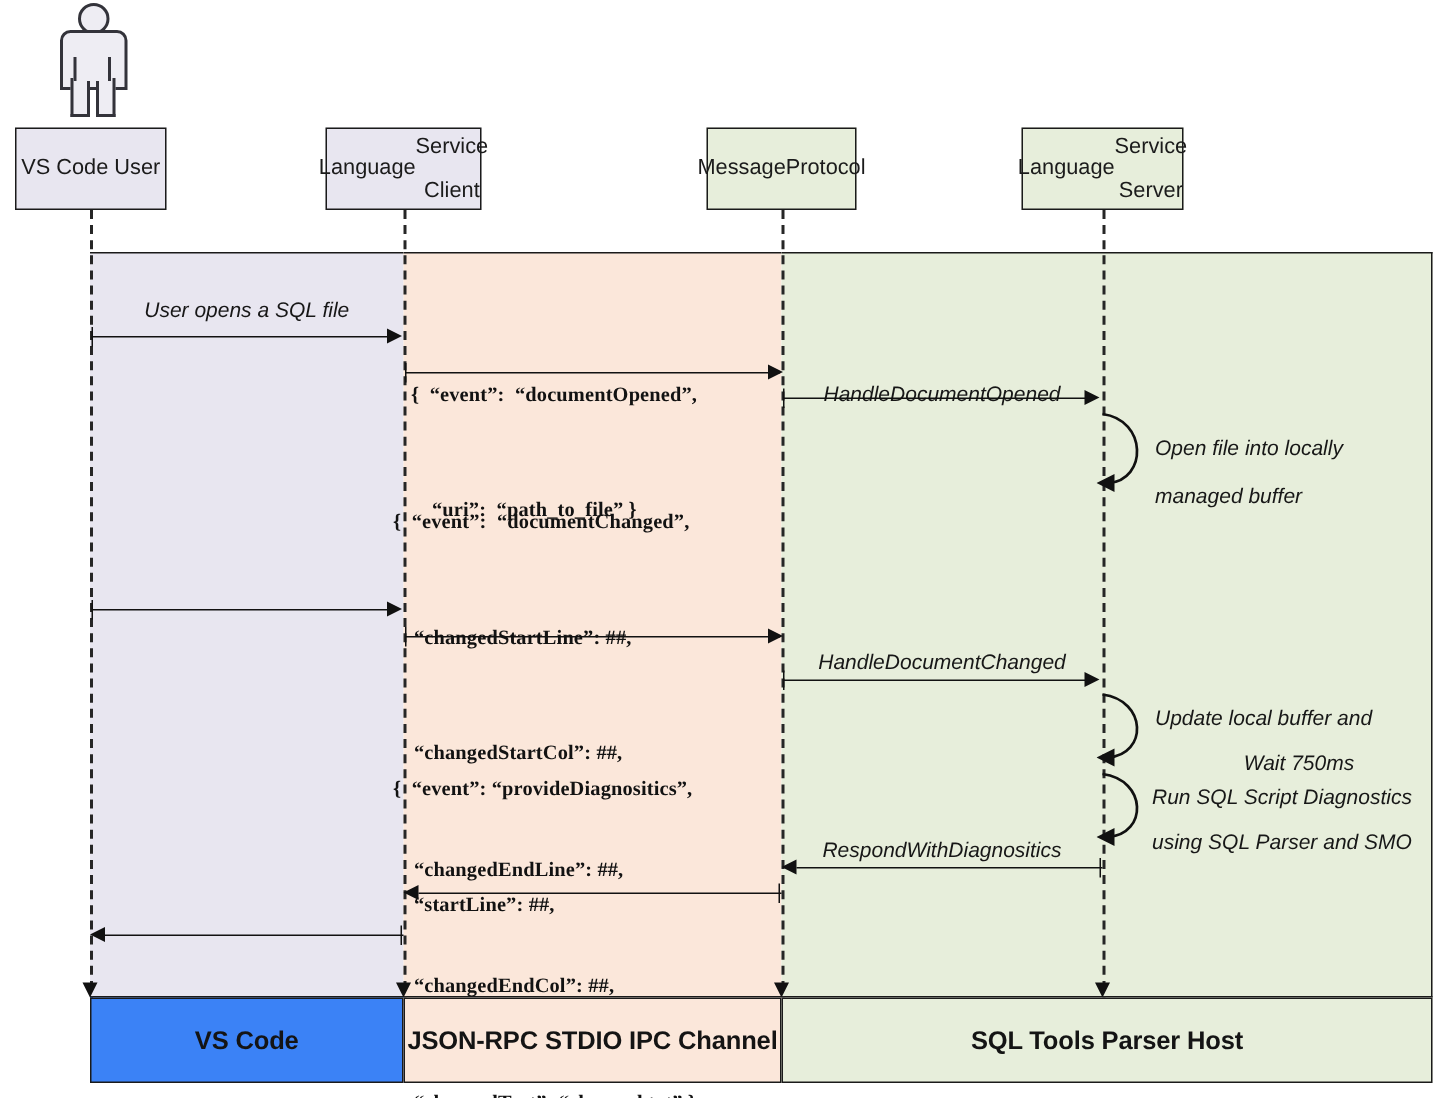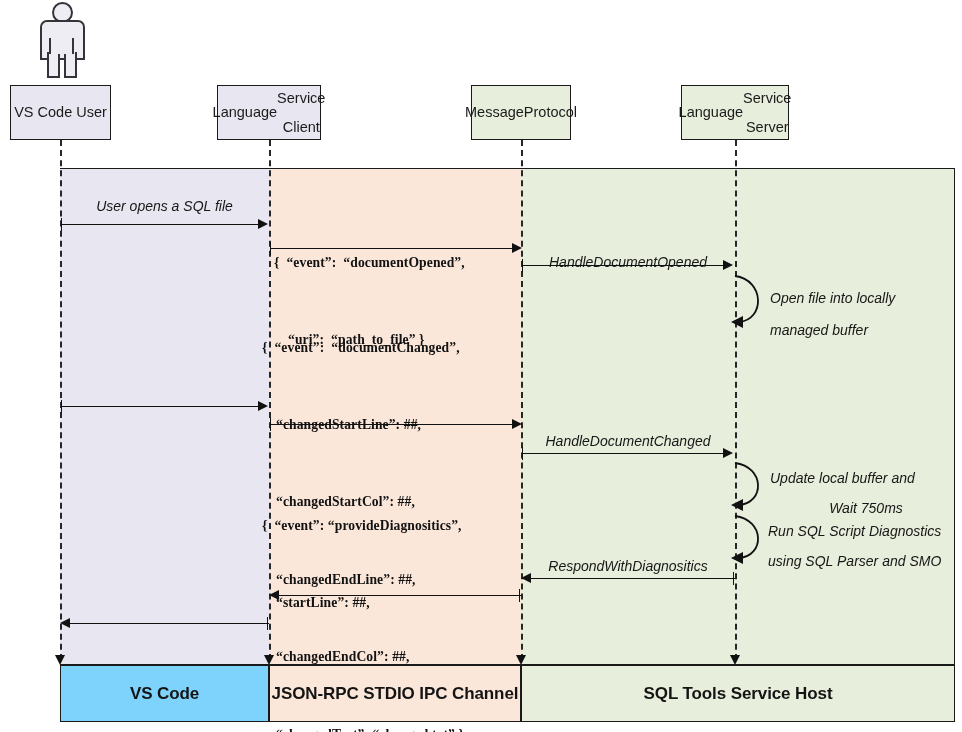--- a/index.html
+++ b/index.html
@@ -70,21 +70,21 @@
   .band.grn { background: #e7eedb; border-right: 1.8px solid #1a1a1a; }
 
   
   .foot {
     position: absolute;
     border: 1.8px solid #1a1a1a;
     display: flex; align-items: center; justify-content: center;
     font-size: 17px; font-weight: bold; color: #141414;
     letter-spacing: -0.1px;
   }
-  .foot.lav { background: #7dd3fc; }
+  .foot.lav { background: #3b82f6; }
   .foot.pch { background: #fbe7da; }
   .foot.grn { background: #e7eedb; }
 
   
   .arrow {
     position: absolute; height: 0;
     border-top: 1.7px solid #111;
   }
   .ahead-r, .ahead-l {
     position: absolute; width: 0; height: 0;
@@ -274,16 +274,16 @@
   <div class="ahead-d" style="left:516px; top:655px;"></div>
   <div class="ahead-d" style="left:730px; top:655px;"></div>
 
   <div class="foot lav" style="left:60px;  top:665px; width:209px; height:57px;">
     <span>VS Code</span>
   </div>
   <div class="foot pch" style="left:269px; top:665px; width:252px; height:57px;">
     <span>JSON-RPC STDIO IPC Channel</span>
   </div>
   <div class="foot grn" style="left:521px; top:665px; width:434px; height:57px;">
-    <span>SQL Tools Service Host</span>
+    <span>SQL Tools Parser Host</span>
   </div>
 
 </div>
 
 </body></html>

